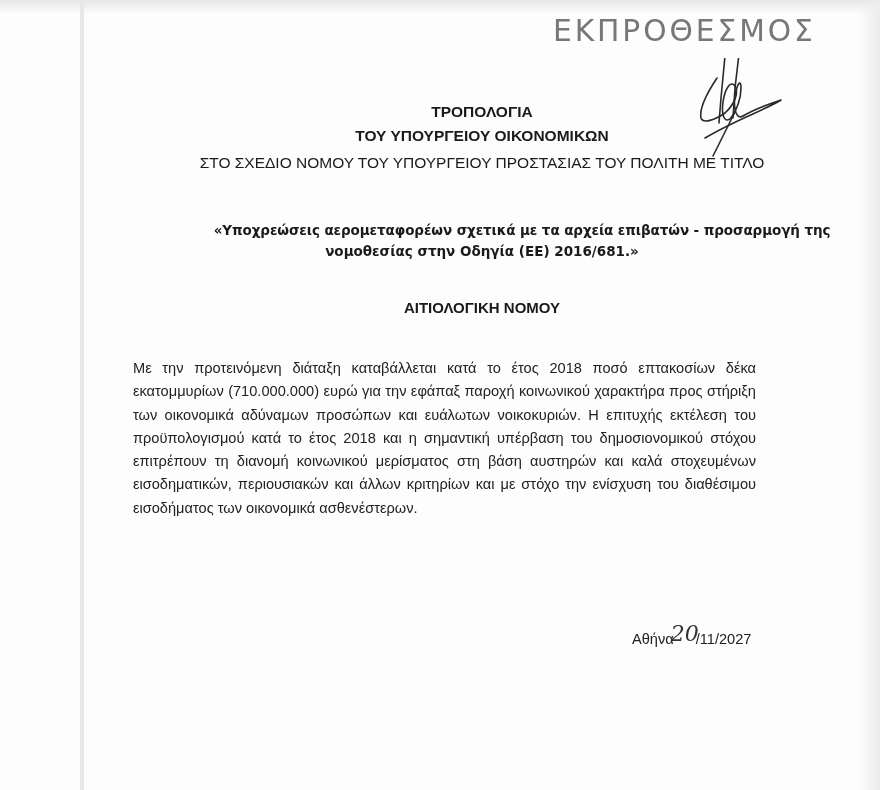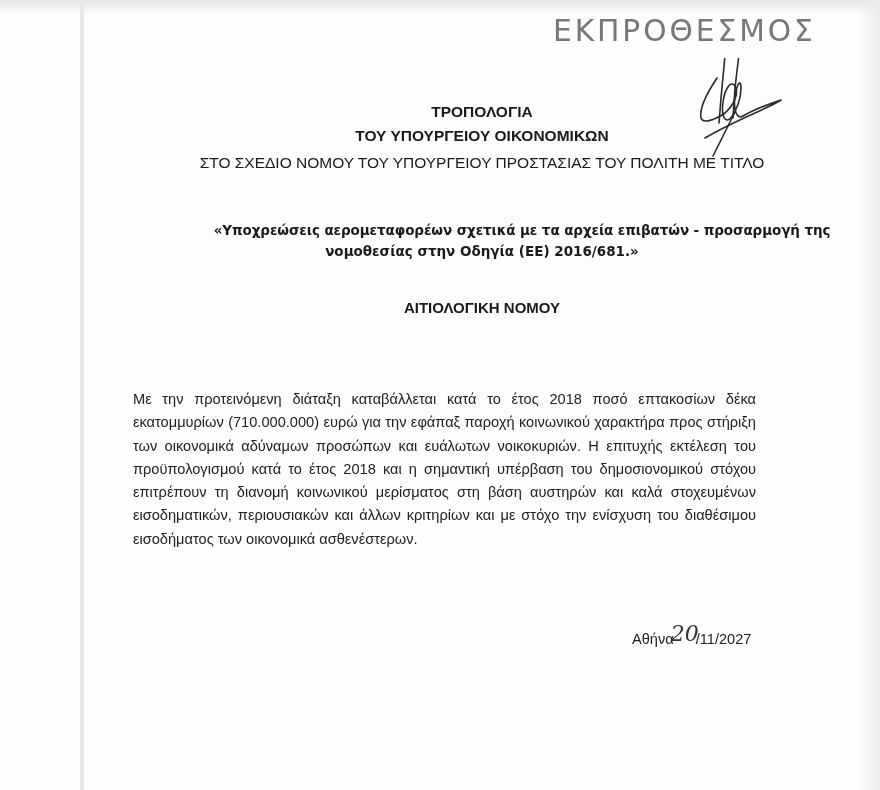--- a/index.html
+++ b/index.html
@@ -50,21 +50,20 @@
   .title3 { top: 154px; font-size: 15.5px; font-weight: normal; }
   .quote1 { top: 222px; font-size: 13.5px; font-weight: bold; font-family: "DejaVu Sans", sans-serif; letter-spacing: -0.1px; padding-left: 40px; }
   .quote2 { top: 243px; font-size: 13.5px; font-weight: bold; font-family: "DejaVu Sans", sans-serif; }
   .section-title { top: 299px; font-size: 15px; font-weight: bold; }
   .body-paragraph {
     position: absolute; left: 133px; top: 357px; width: 623px;
     font-size: 14.6px;
     line-height: 23.3px;
     text-align: justify;
     color: #222;
-    margin-top: 31px;
   }
   .date-line {
     position: absolute; left: 632px; top: 624px;
     font-size: 14.6px; color: #222; white-space: nowrap;
   }
   .date-day {
     font-family: "DejaVu Serif", serif;
     font-style: italic;
     font-size: 22px;
     color: #333;

